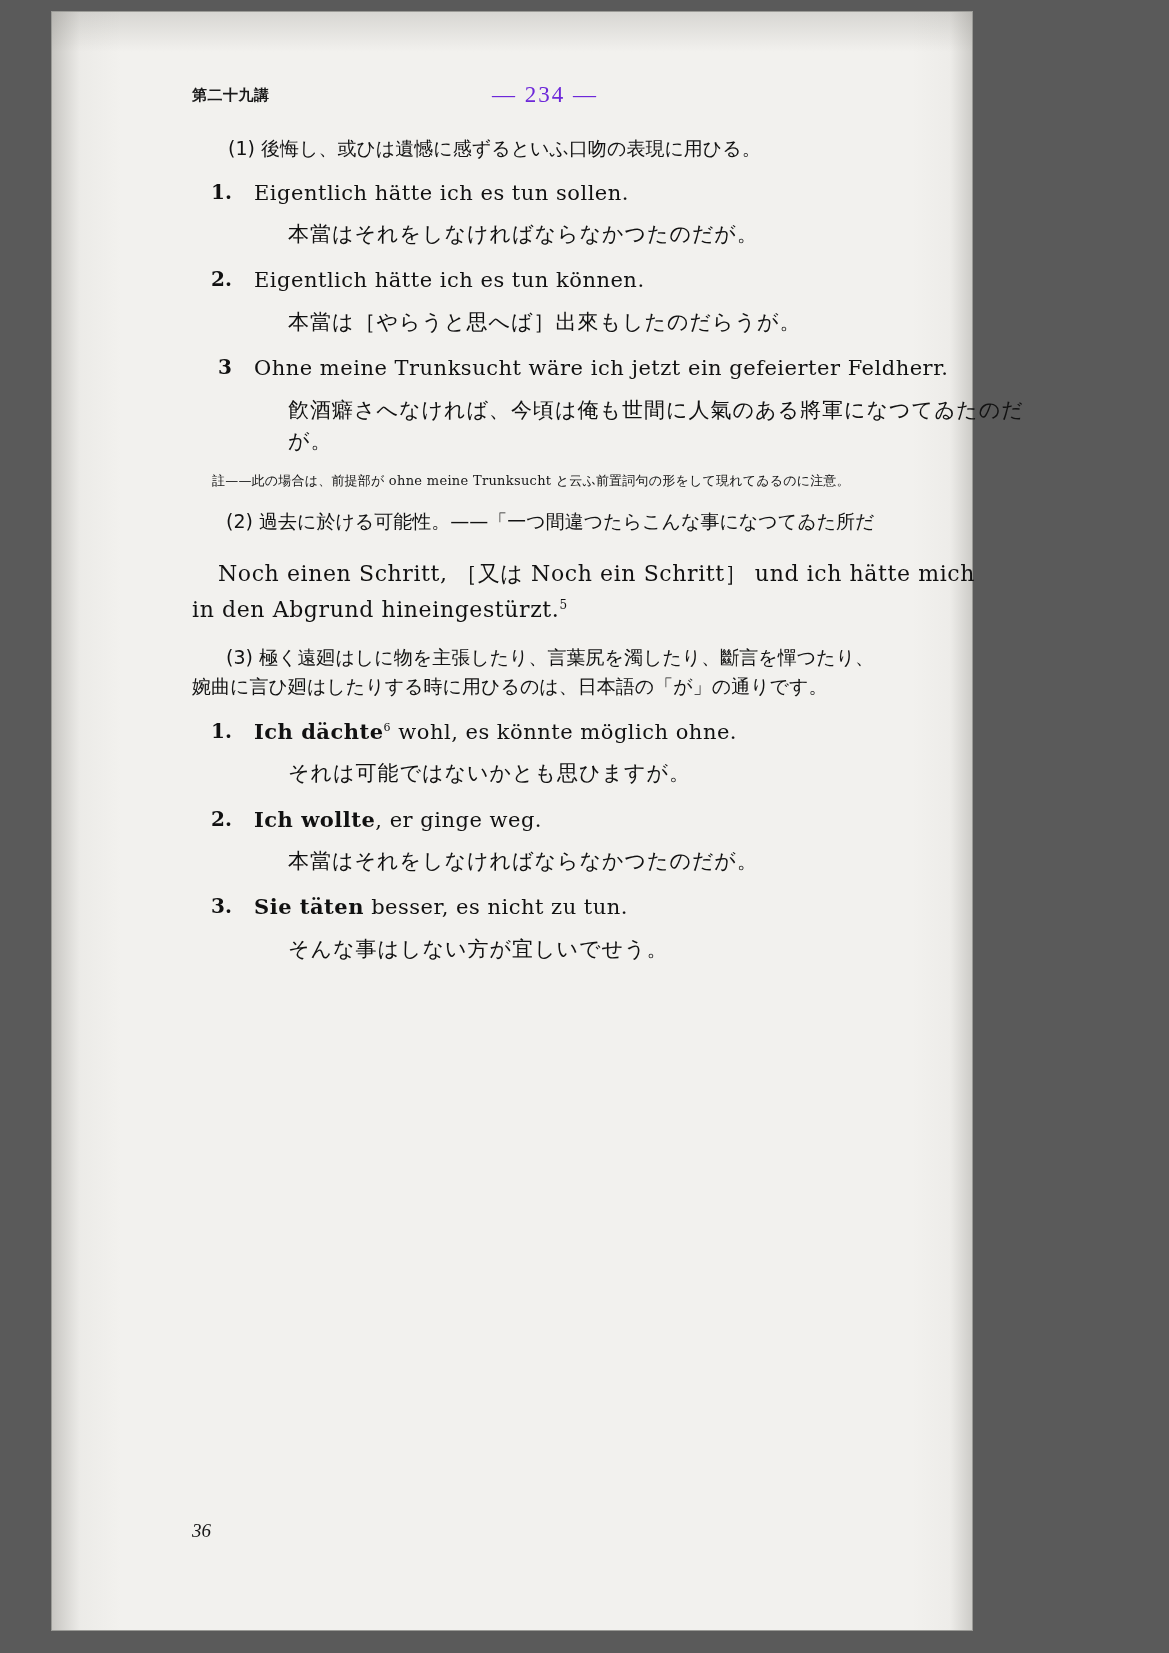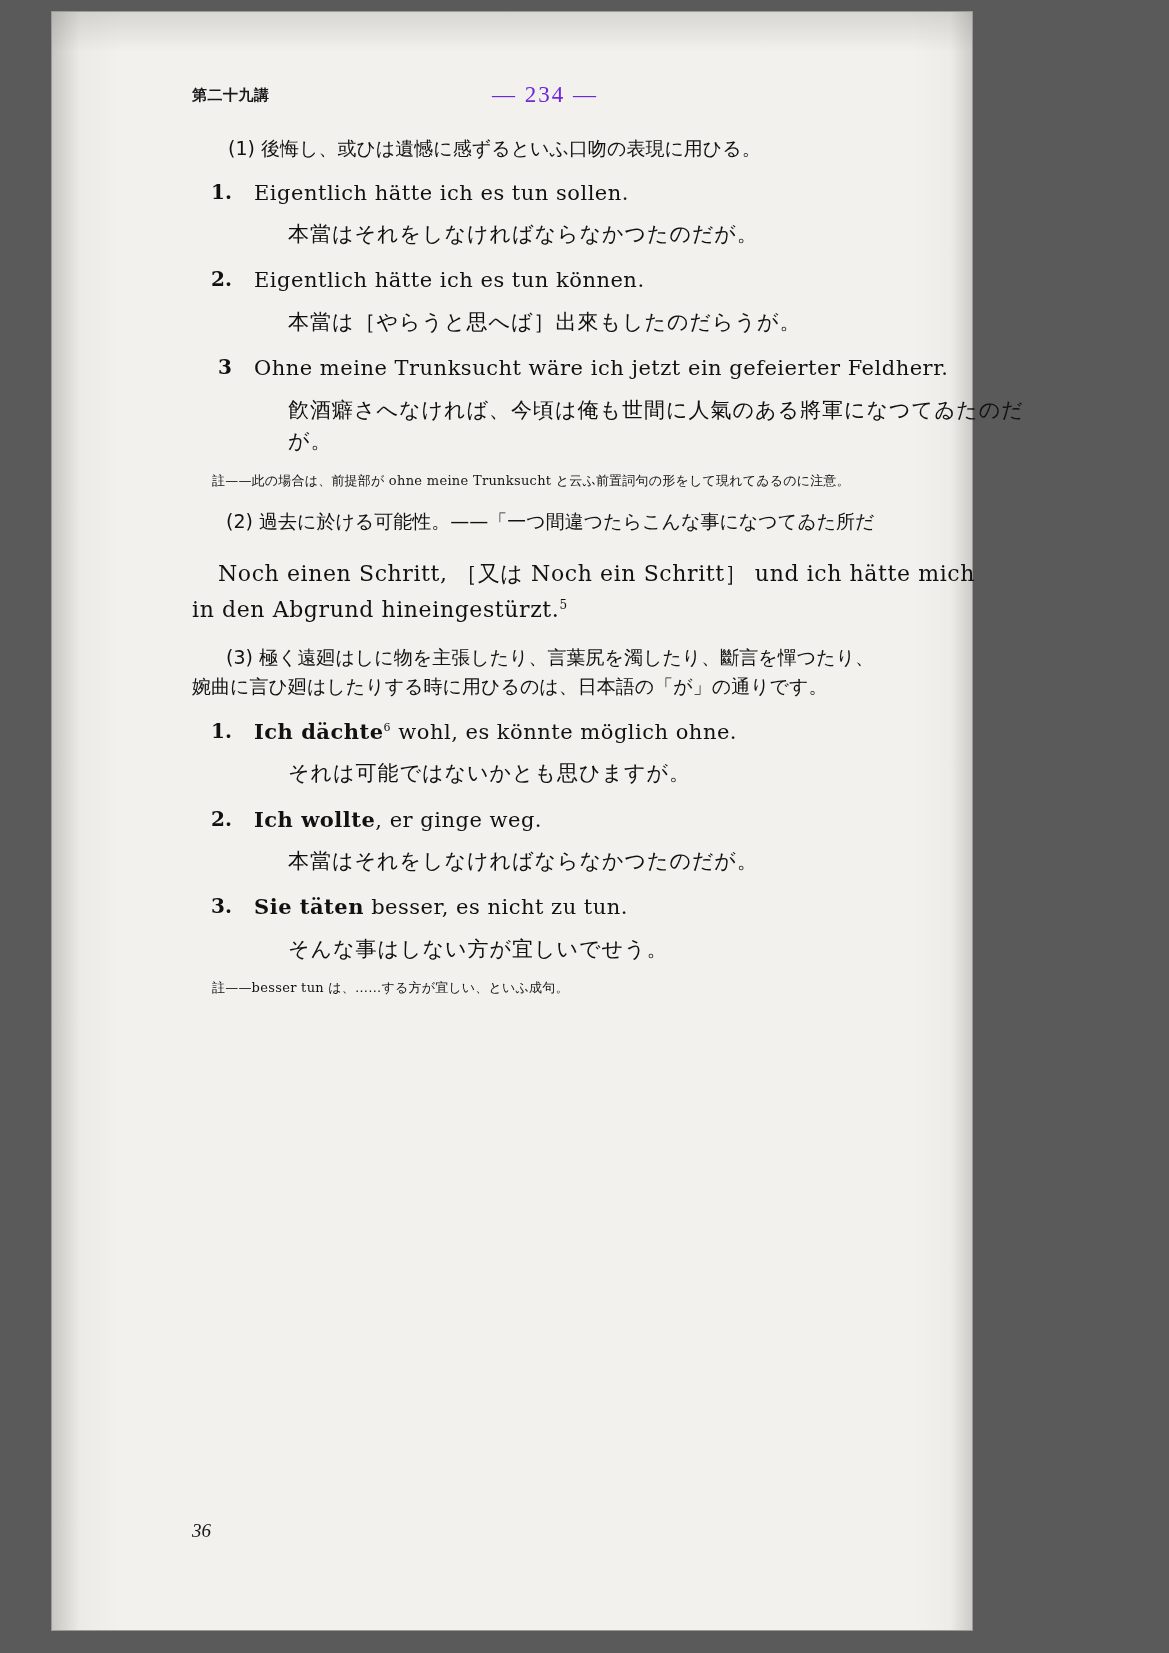--- a/index.html
+++ b/index.html
@@ -246,21 +246,18 @@
       </div>
 
       <div class="item">
         <div class="idx">3.</div>
         <div class="body">
           <div class="ger"><span class="bold">Sie täten</span><span> besser, es nicht zu tun.</span></div>
           <div class="jpn">そんな事はしない方が宜しいでせう。</div>
         </div>
       </div>
 
-      <div class="note">
-        <span>註——</span><span class="gg">besser tun</span><span> は、……する方が宜しい、といふ成句。</span>
-      </div>
 
     </div>
 
     <div class="pagenum">36</div>
   </div>
 </div>
 
 </body></html>

